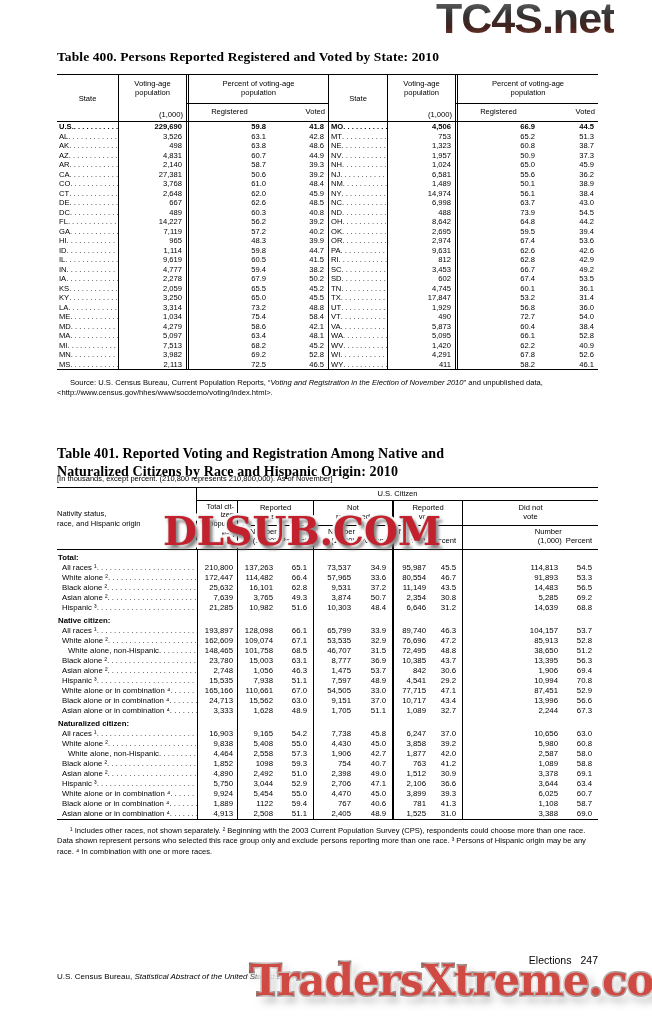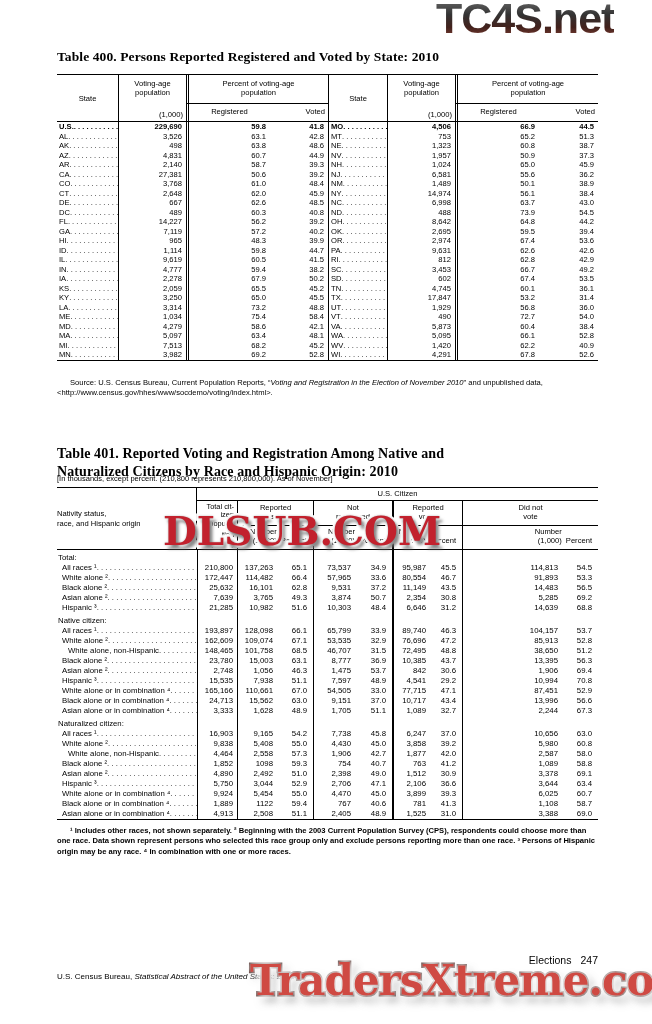--- a/index.html
+++ b/index.html
@@ -9,21 +9,21 @@
   .t-title{position:absolute;left:57px;width:545px;font-family:"Liberation Serif",serif;
            font-weight:bold;letter-spacing:.1px;}
   .title400{top:40px;font-size:13.5px;}
   .title401{top:436px;font-size:14px;line-height:17.5px;}
   .headnote{position:absolute;left:57px;width:541px;font-size:7.5px;}
   .hn400{top:60px;}
   .hn401{top:474px;}
   .src{position:absolute;left:57px;width:541px;font-size:7.6px;line-height:10.4px;
        text-indent:13px;margin:0;}
   .src400{top:378px;}
-  .fn401{top:826px;font-weight:bold;}
+  .fn401{top:826px;}
   .src401{top:857px;}
   
   .t400{position:absolute;left:57px;top:74px;width:541px;border-top:1px solid #000;
         border-bottom:1px solid #000;box-sizing:border-box;}
   .t400-head{display:grid;grid-template-columns:61px 68px 84px 58px 59px 68px 84px 59px;
         grid-template-rows:29px 17px;border-bottom:1px solid #000;font-size:7.6px;}
   .t400-head>div{overflow:hidden;box-sizing:border-box;}
   .h-state{grid-area:1/1/3/2;display:flex;align-items:center;justify-content:center;}
   .h-state2{grid-area:1/5/3/6;border-left:1px solid #000;display:flex;align-items:center;justify-content:center;}
   .h-pop{grid-area:1/2/3/3;}  .h-pop2{grid-area:1/6/3/7;}
@@ -64,21 +64,21 @@
   .r1.sec{height:13px;line-height:15px;}
   
   .c{overflow:hidden;white-space:nowrap;box-sizing:border-box;}
   .nm{text-align:right;padding-right:4px;}
   .pc{text-align:right;padding-right:6px;}
   .b1{border-left:1px solid #000;}
   .bd{border-left:3px double #000;}
   .bt{border-left:2px solid #000;}
   .st{display:flex;padding-left:2px;}
   .stubc{display:flex;}
-  .ind0{padding-left:5px;} .ind1{padding-left:11px;} .ind9{padding-left:1px;}
+  .ind0{padding-left:5px;} .ind1{padding-left:11px;} .ind9{padding-left:1px;font-weight:bold;}
   .lbl{white-space:nowrap;}
   .dots{flex:1;overflow:hidden;white-space:nowrap;}
   .dots::before{content:" . . . . . . . . . . . . . . . . . . . . . . . . . . . . . . . . . . . . . . . .";}
   .bold{font-weight:bold;}
   
   .pageno{position:absolute;top:954px;right:54px;font-size:10.5px;}
   .pageno .num{margin-left:9px;}
   .credit{position:absolute;left:57px;top:972px;font-size:8px;}
   
   .wm{position:absolute;white-space:nowrap;pointer-events:none;}
@@ -521,20 +521,36 @@
           <div class="c nm bd">69.2</div>
           <div class="c nm">52.8</div>
           <div class="c st b1">
             <span class="lbl">WI</span>
             <span class="dots"></span>
           </div>
           <div class="c nm b1">4,291</div>
           <div class="c nm bd">67.8</div>
           <div class="c nm">52.6</div>
         </div>
+        <div class="r4">
+          <div class="c st">
+            <span class="lbl">MS</span>
+            <span class="dots"></span>
+          </div>
+          <div class="c nm b1">2,113</div>
+          <div class="c nm bd">72.5</div>
+          <div class="c nm">46.5</div>
+          <div class="c st b1">
+            <span class="lbl">WY</span>
+            <span class="dots"></span>
+          </div>
+          <div class="c nm b1">411</div>
+          <div class="c nm bd">58.2</div>
+          <div class="c nm">46.1</div>
+        </div>
       </div>
   </div>
 
   <p class="src src400"><span>Source: U.S. Census Bureau, Current Population Reports, “</span><i>Voting and Registration in the Election of November 2010</i><span>” and unpublished data, &lt;http://www.census.gov/hhes/www/socdemo/voting/index.html&gt;.</span></p>
 
   <h1 class="t-title title401">
     <span>Table 401. Reported Voting and Registration Among Native and</span><br>
     <span>Naturalized Citizens by Race and Hispanic Origin: 2010</span>
   </h1>
   <div class="headnote hn401">[In thousands, except percent. (210,800 represents 210,800,000). As of November]</div>

